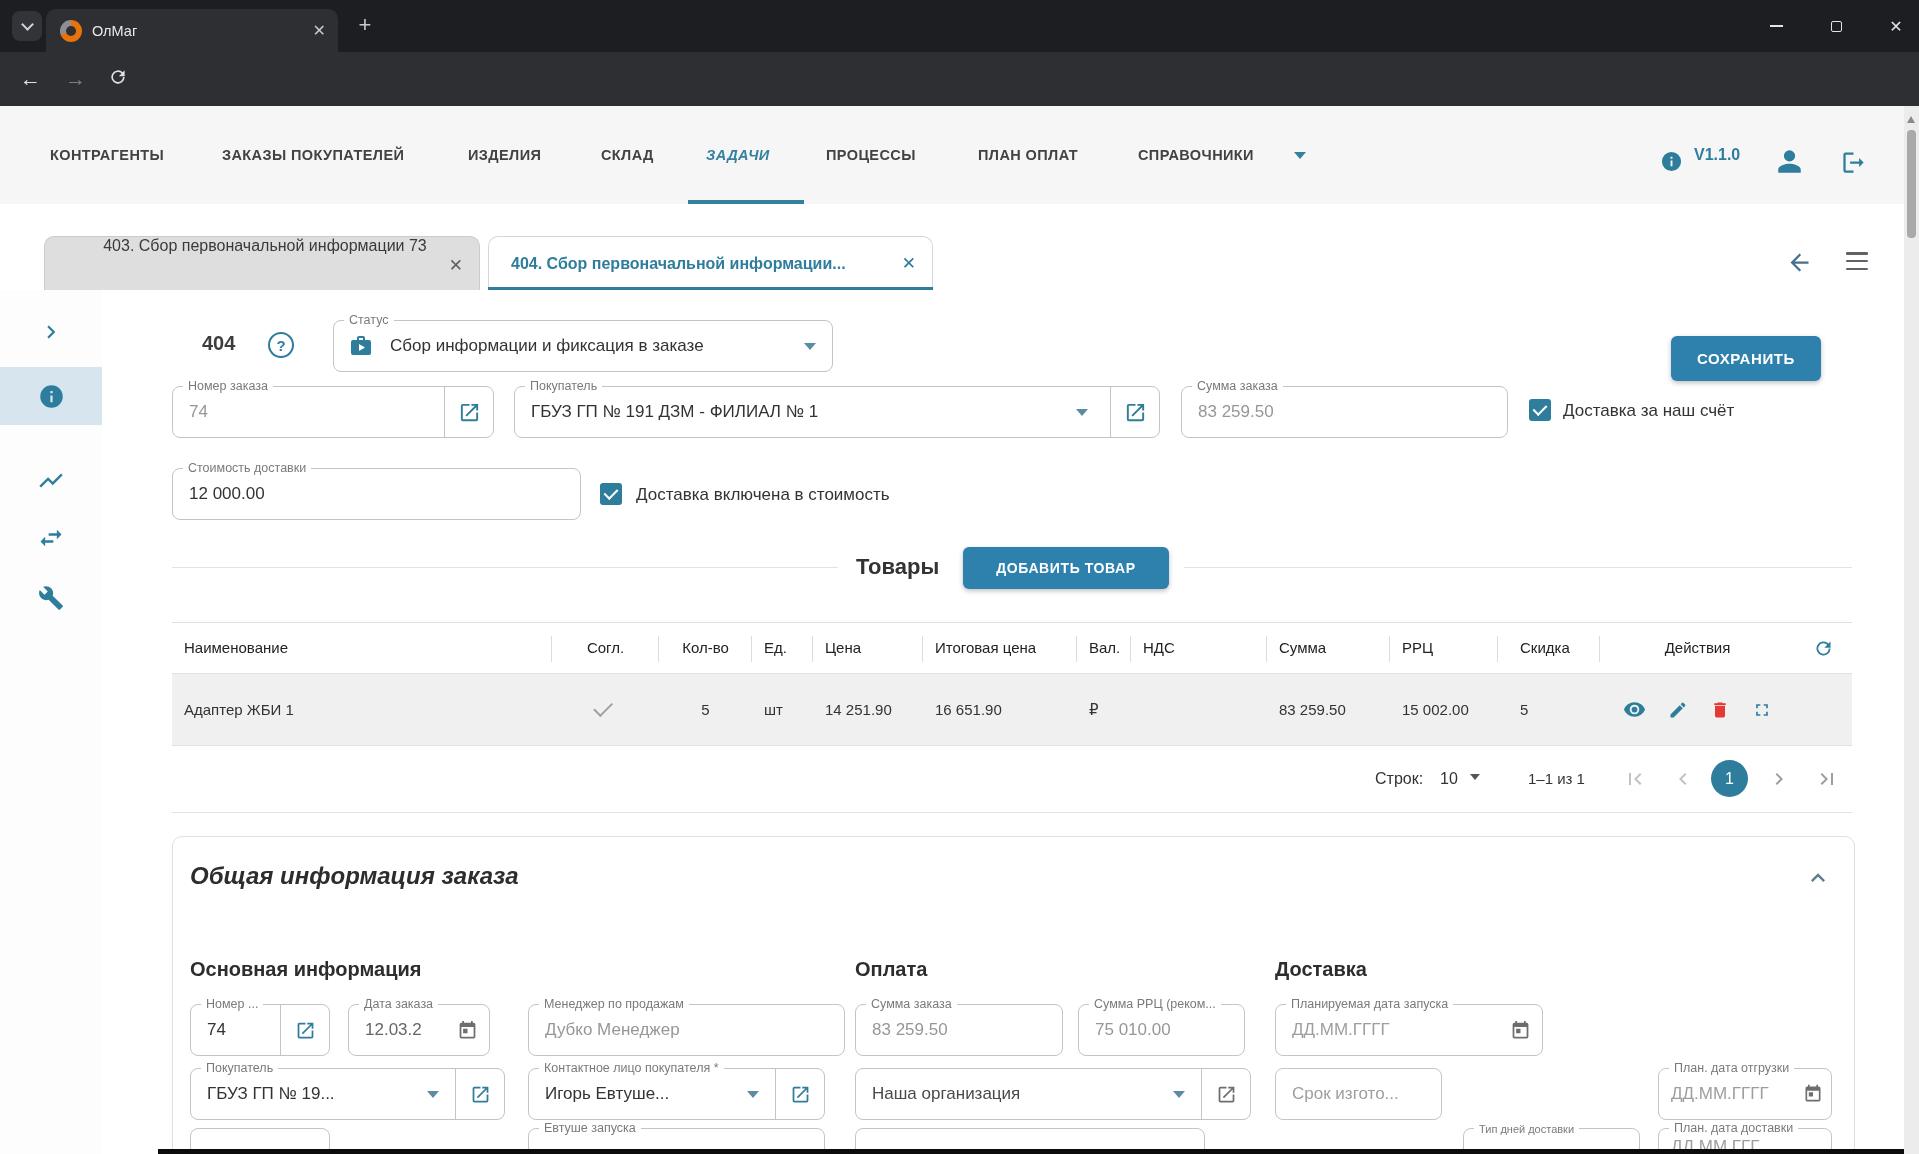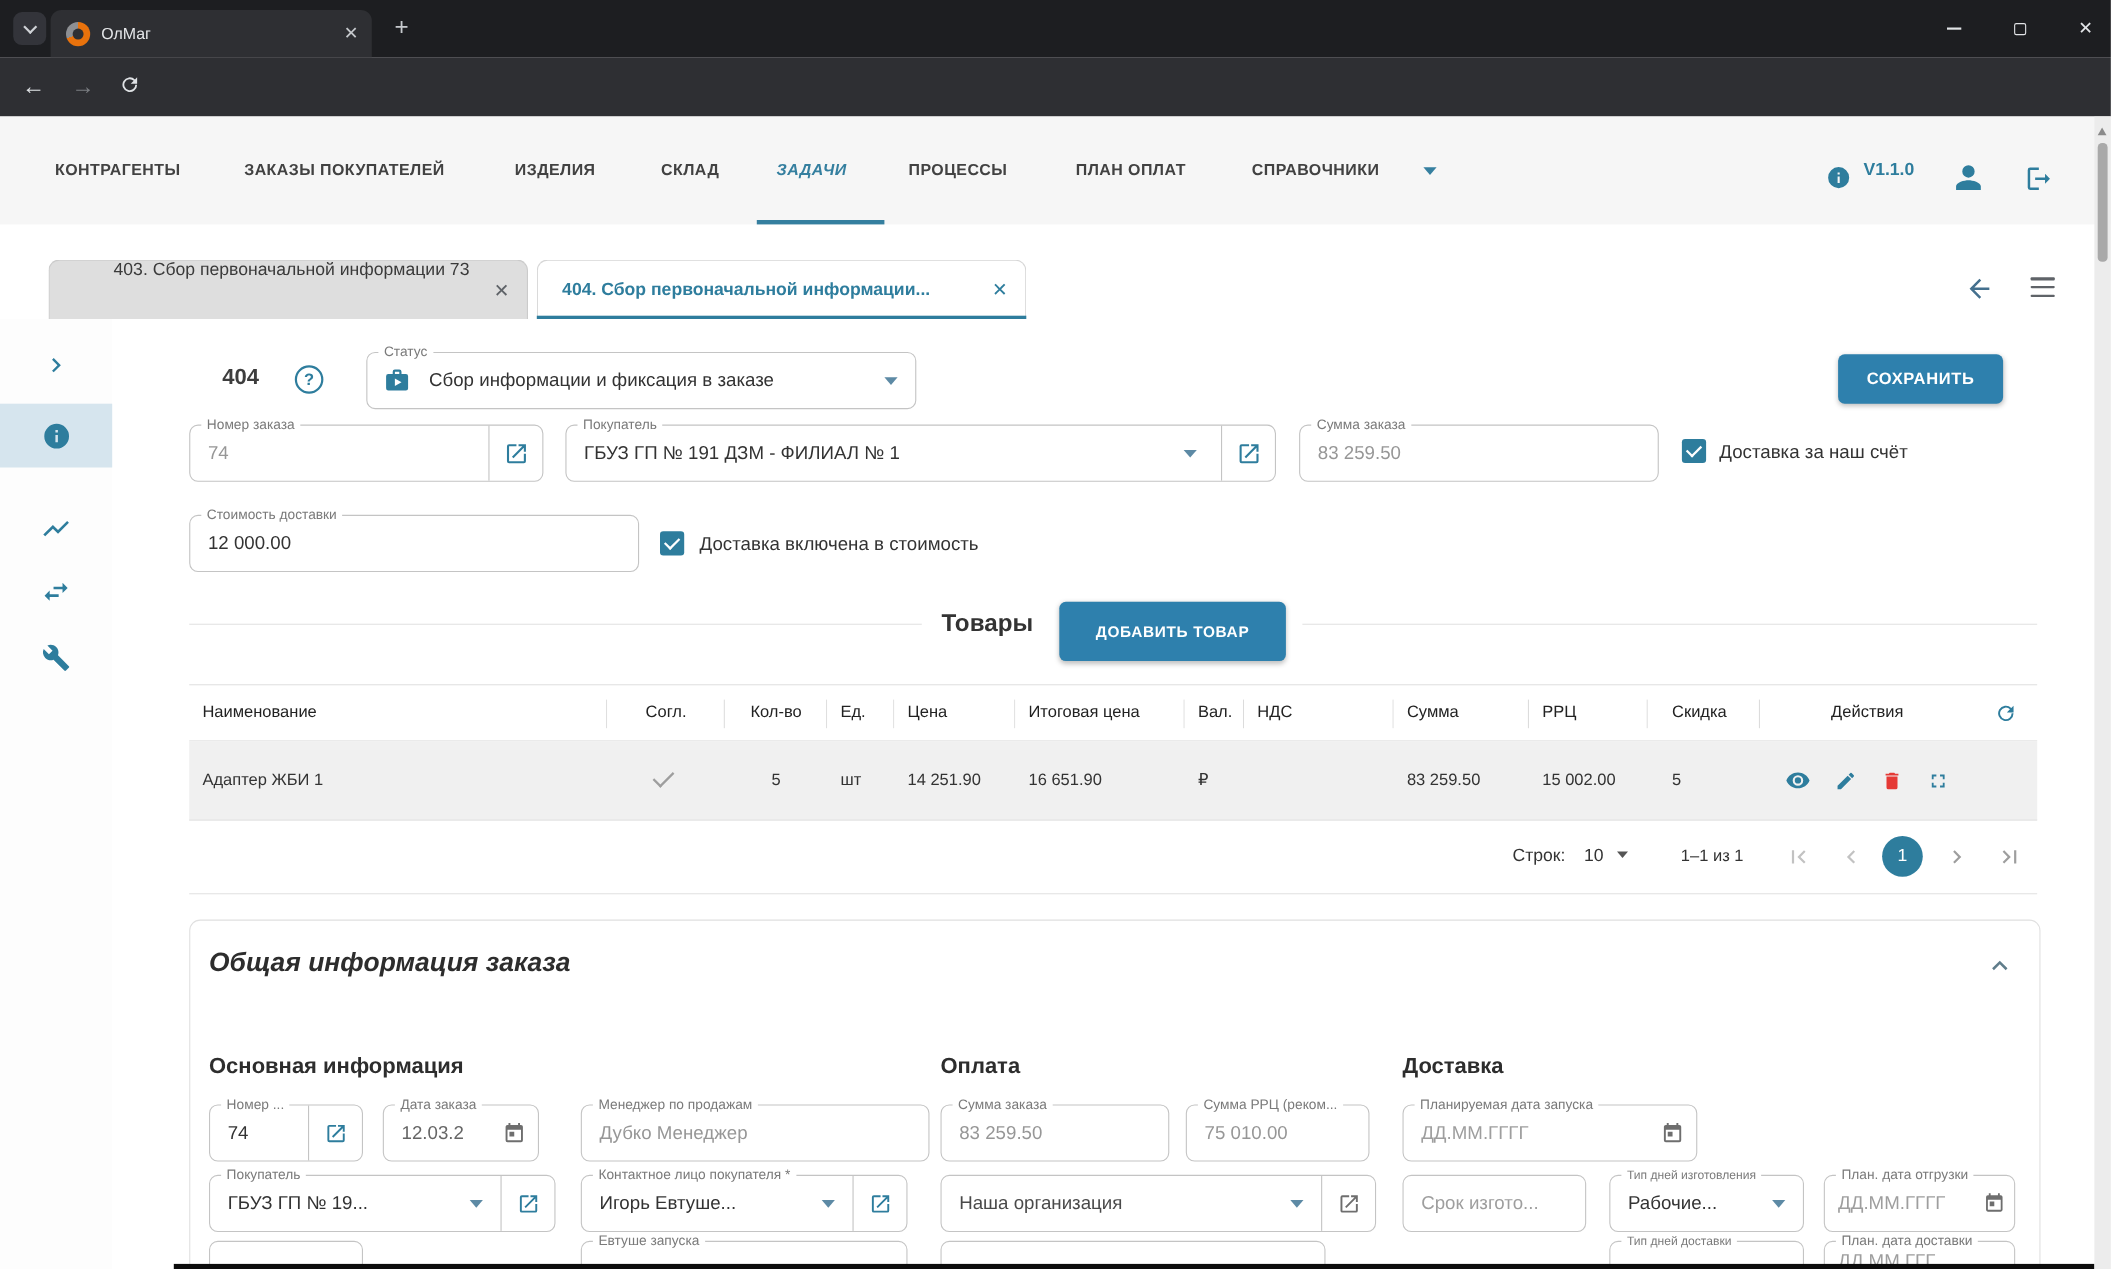--- a/index.html
+++ b/index.html
@@ -247,21 +247,21 @@
     <span class="lbl">Статус</span>
     <span class="ibtn" style="width:54px;">
       <svg width="24" height="24" viewBox="0 0 24 24">
           <path fill="currentColor" d="M20 6h-4V4a2 2 0 0 0-2-2h-4a2 2 0 0 0-2 2v2H4a2 2 0 0 0-2 2v11a2 2 0 0 0 2 2h16a2 2 0 0 0 2-2V8a2 2 0 0 0-2-2zM10 4h4v2h-4V4z"></path>
           <path fill="#fff" d="M10 10v7l6-3.5z"></path>
         </svg>
     </span>
     <span class="val" style="padding-left:2px;">Сбор информации и фиксация в заказе</span>
     <span class="caret"></span>
   </div>
-  <div class="btn" style="left:1671px;top:322px;width:150px;height:45px;font-size:15px;">СОХРАНИТЬ</div>
+  <div class="btn" style="left:1671px;top:336px;width:150px;height:45px;font-size:15px;">СОХРАНИТЬ</div>
 
   <div class="fld dis" style="left:172px;top:386px;width:322px;">
     <span class="lbl">Номер заказа</span>
     <span class="val">74</span>
     <span class="vdiv"></span>
     <span class="ibtn">
       <svg width="23" height="23" viewBox="0 0 24 24" fill="currentColor">
           <path d="M19 19H5V5h7V3H5a2 2 0 0 0-2 2v14a2 2 0 0 0 2 2h14a2 2 0 0 0 2-2v-7h-2v7zM14 3v2h3.59l-9.83 9.83 1.41 1.41L19 6.41V10h2V3h-7z"></path>
         </svg>
     </span>
@@ -287,21 +287,21 @@
   <div class="fld" style="left:172px;top:468px;width:409px;">
     <span class="lbl">Стоимость доставки</span>
     <span class="val">12 000.00</span>
   </div>
   <div class="cbx" style="left:600px;top:483px;"></div>
   <div class="cbxlbl" style="left:636px;top:485px;">Доставка включена в стоимость</div>
 
   <div class="hline" style="left:172px;top:567px;width:666px;"></div>
   <div class="hline" style="left:1184px;top:567px;width:668px;"></div>
   <div class="abs" style="left:856px;top:554px;font-size:22px;font-weight:bold;color:#333;">Товары</div>
-  <div class="btn" style="left:963px;top:547px;width:206px;height:54px;font-size:14px;">ДОБАВИТЬ ТОВАР</div>
+  <div class="btn" style="left:963px;top:547px;width:206px;height:42px;font-size:14px;">ДОБАВИТЬ ТОВАР</div>
 
   <div class="tbl">
     <div class="trow thead">
       <div class="c">Наименование</div>
       <div class="c ctr">Согл.</div>
       <div class="c ctr">Кол-во</div>
       <div class="c">Ед.</div>
       <div class="c">Цена</div>
       <div class="c">Итоговая цена</div>
       <div class="c">Вал.</div>
@@ -452,25 +452,20 @@
     <span class="vdiv"></span>
     <span class="ibtn" style="color:#6e6e6e;">
       <svg width="21" height="21" viewBox="0 0 24 24" fill="currentColor">
           <path d="M19 19H5V5h7V3H5a2 2 0 0 0-2 2v14a2 2 0 0 0 2 2h14a2 2 0 0 0 2-2v-7h-2v7zM14 3v2h3.59l-9.83 9.83 1.41 1.41L19 6.41V10h2V3h-7z"></path>
         </svg>
     </span>
   </div>
   <div class="fld" style="left:1275px;top:1068px;width:167px;">
     <span class="val ph">Срок изгото...</span>
   </div>
-  <div class="fld" style="left:1463px;top:1068px;width:177px;">
-    <span class="lbl sm">Тип дней изготовления</span>
-    <span class="val">Рабочие...</span>
-    <span class="caret"></span>
-  </div>
   <div class="fld" style="left:1658px;top:1068px;width:174px;">
     <span class="lbl">План. дата отгрузки</span>
     <span class="val ph" style="padding-left:12px;">ДД.ММ.ГГГГ</span>
     <span class="ibtn gray" style="width:36px;">
       <svg width="20" height="20" viewBox="0 0 24 24" fill="currentColor">
           <path d="M19 3h-1V1h-2v2H8V1H6v2H5a2 2 0 0 0-2 2v14a2 2 0 0 0 2 2h14a2 2 0 0 0 2-2V5a2 2 0 0 0-2-2zm0 16H5V8h14v11zM7 10h5v5H7z"></path>
         </svg>
     </span>
   </div>
 

